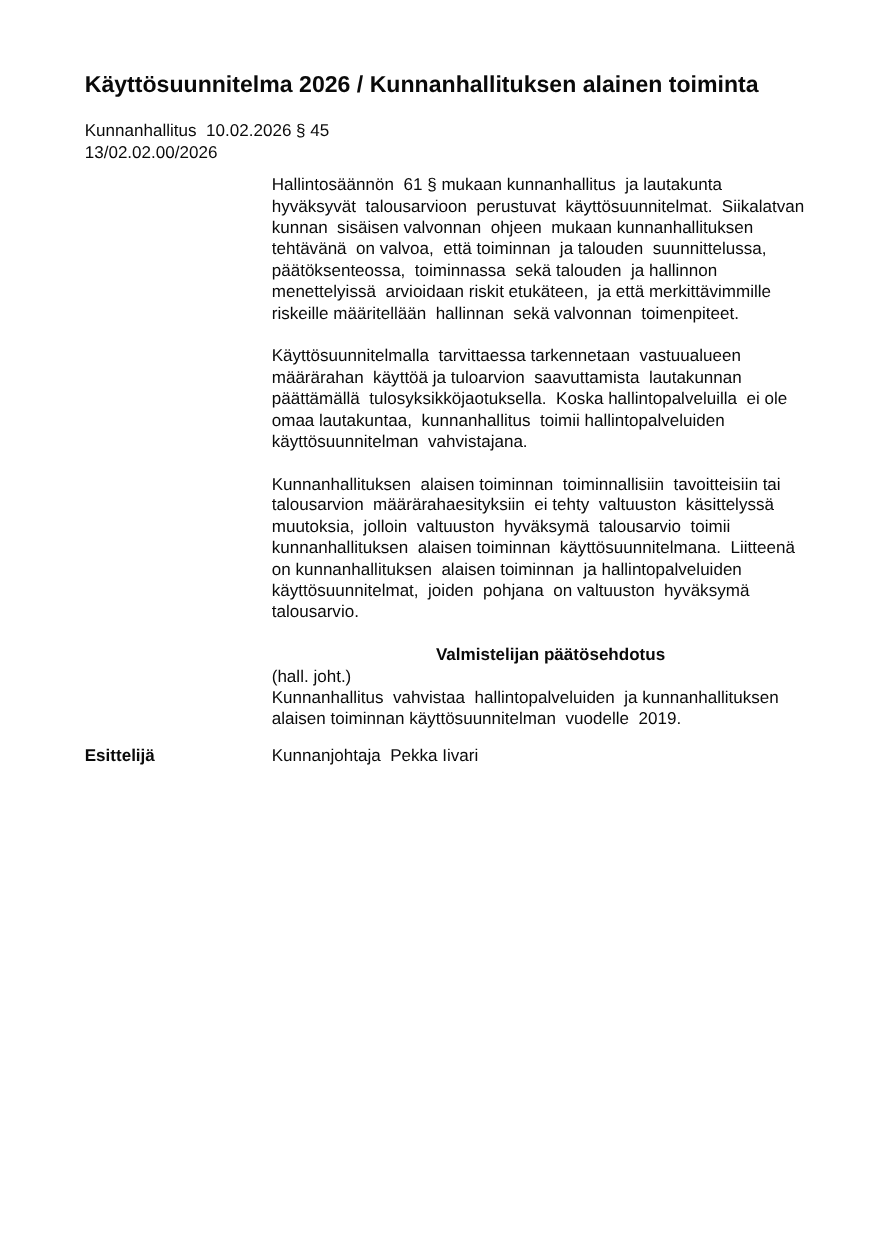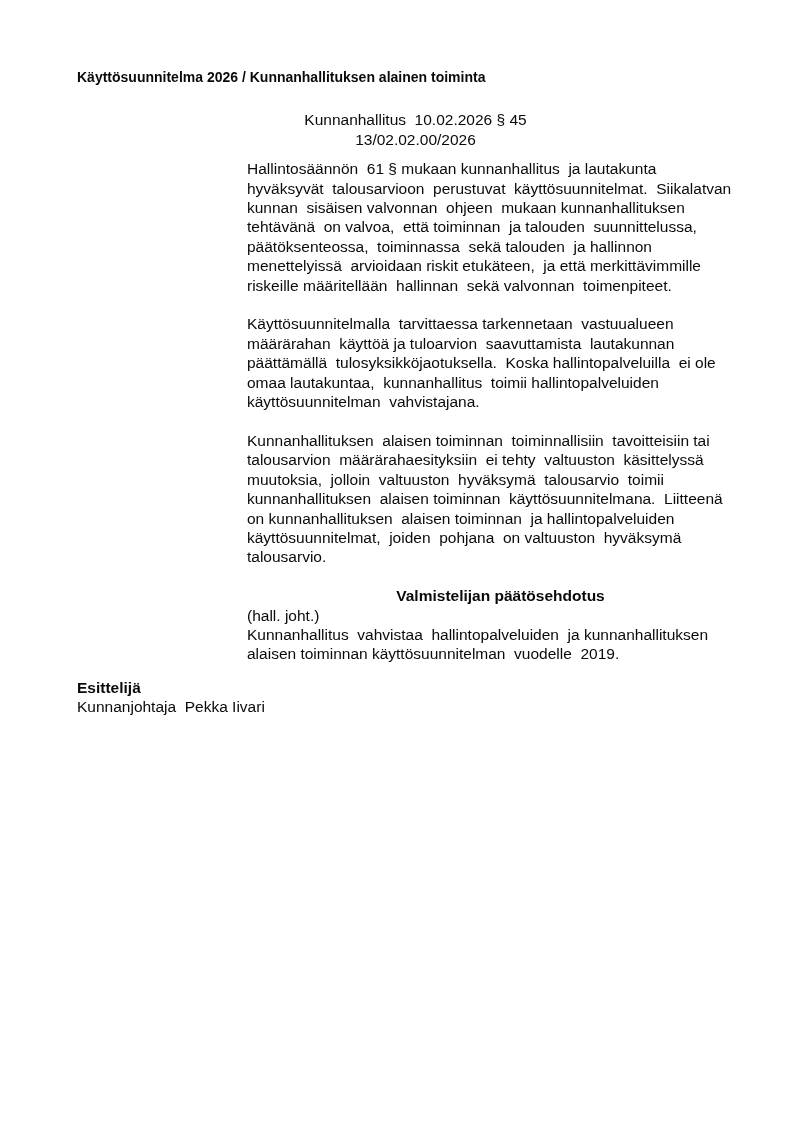--- a/index.html
+++ b/index.html
@@ -14,29 +14,28 @@
     box-sizing: border-box;
     background: #ffffff;
     padding: 68px 40px 0 77px;
     font-family: "Liberation Sans", sans-serif;
     font-size: 15.5px;
     line-height: 19.4px;
     color: #0a0a0a;
     overflow: hidden;
   }
   .doc-title {
-    font-size: 14px;
+    font-size: 21px;
     font-weight: bold;
     margin: 0 0 23px 0;
     white-space: pre-wrap;
   }
   .meta {
     margin: 0 0 10px 0;
     white-space: pre-wrap;
-    text-align: center;
   }
   .body-block {
     margin-left: 170px;
   }
   .body-block p {
     margin: 0 0 19.4px 0;
     white-space: pre-wrap;
   }
   .proposal {
     margin: 0 0 14px 0;
@@ -48,21 +47,20 @@
   }
   .proposal-body {
     white-space: pre-wrap;
   }
   .rows {
     margin-top: 0;
   }
   .row {
     display: flex;
     margin-bottom: 18.6px;
-    flex-direction: column;
   }
   .row .label {
     width: 170px;
     flex-shrink: 0;
     font-weight: bold;
     white-space: pre-wrap;
   }
   .row .value {
     white-space: pre-wrap;
   }

